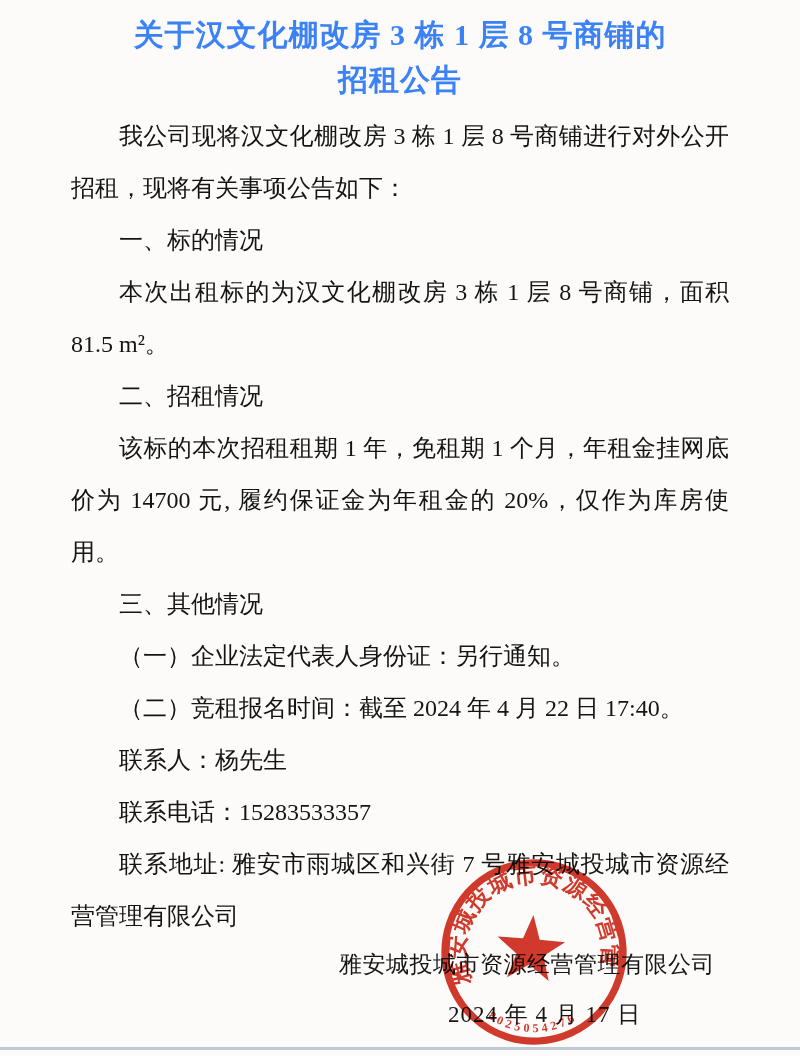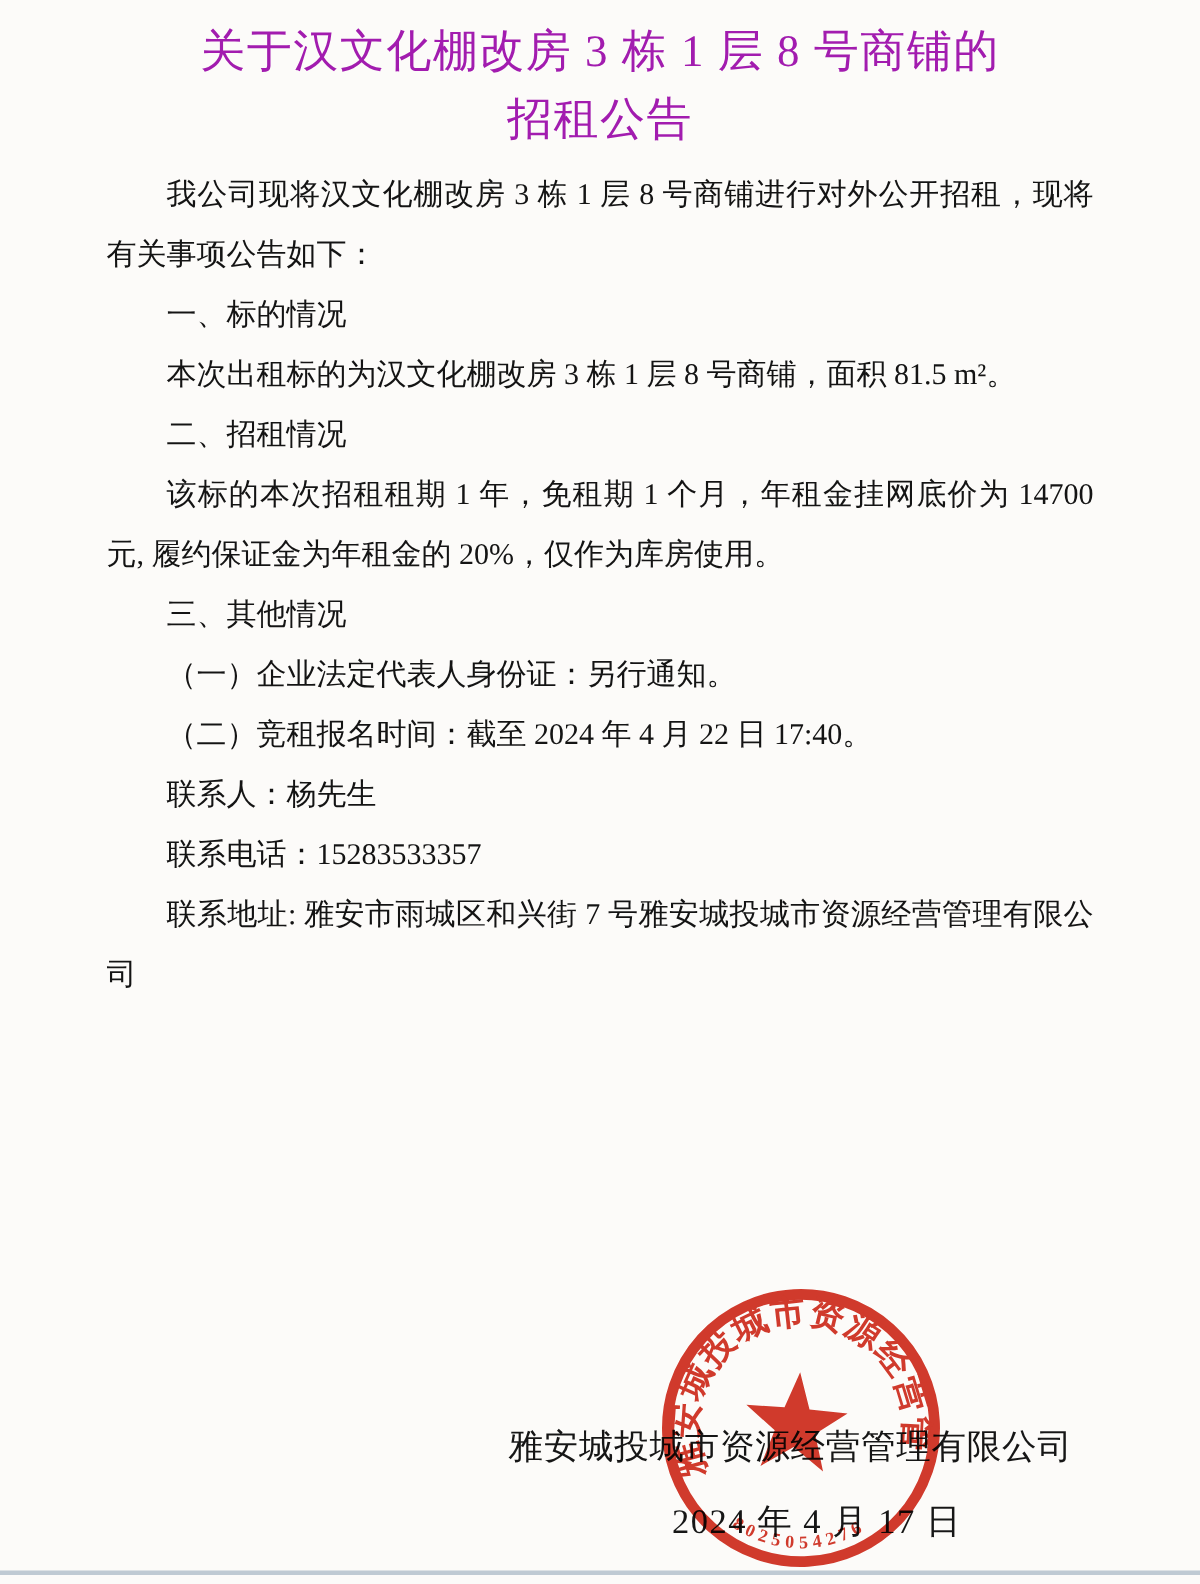--- a/index.html
+++ b/index.html
@@ -7,30 +7,30 @@
     position:relative;
     width:800px;height:1056px;
     background:#fcfbf9;
     overflow:hidden;
     font-family:"Liberation Serif","DejaVu Serif",serif;
     color:#141414;
   }
   .doc{padding:12px 71px 0 71px;}
   .title{
     text-align:center;
-    font-weight:normal;
+    font-weight:bold;
     font-size:30px;
     line-height:45px;
-    color:#a21caf;
+    color:#3b82f6;
     letter-spacing:1px;
   }
   .body-text{margin-top:8px;}
   .para{
-    font-size:20px;
-    line-height:40px;
+    font-size:24px;
+    line-height:52px;
     text-align:justify;
     text-indent:2em;
     margin:0;
   }
   .signature{position:absolute;font-size:23px;color:#161616;white-space:nowrap;}
   .sig-company{top:949px;left:339px;letter-spacing:0.5px;}
   .sig-date{top:999px;left:448px;letter-spacing:1px;}
   .stamp{
     position:absolute;
     left:436px;top:854px;

